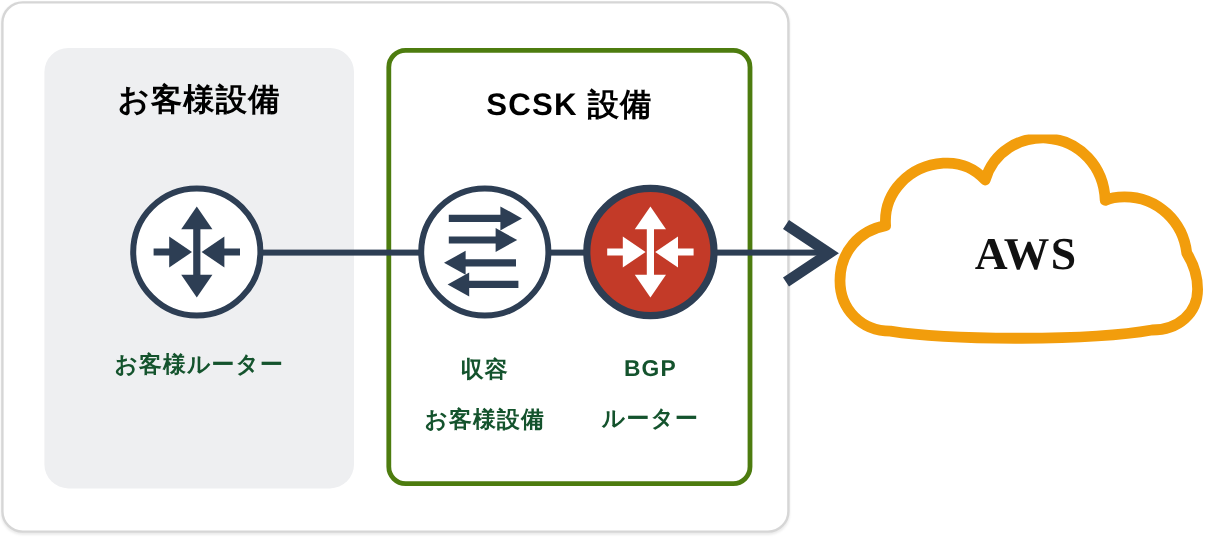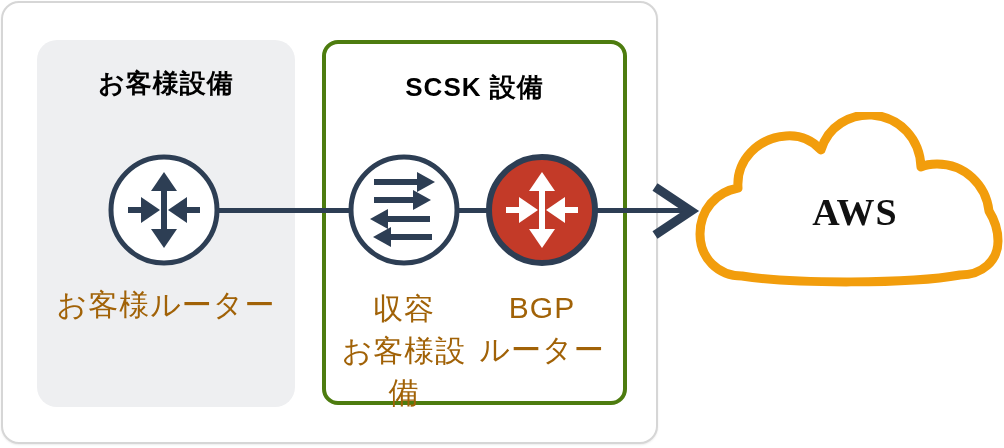--- a/index.html
+++ b/index.html
@@ -20,22 +20,22 @@
 
   .connector{position:absolute;left:164px;top:208px;width:520px;height:5px;background:#2d3e54;z-index:2;}
 
   .icon{position:absolute;z-index:3;}
   .icon-customer{left:104px;top:150px;}
   .icon-switch{left:344px;top:150px;}
   .icon-bgp{left:482px;top:150px;}
 
   .arrowhead{position:absolute;left:650px;top:182px;z-index:3;}
 
-  .node-label{position:absolute;z-index:2;text-align:center;font-size:30px;font-weight:400;
-    line-height:42px;color:#a16207;letter-spacing:1px;}
+  .node-label{position:absolute;z-index:2;text-align:center;font-size:19px;font-weight:700;
+    line-height:42px;color:#14532d;letter-spacing:1px;}
   .label-customer-router{left:37px;top:284px;width:258px;}
   .label-switch{left:334px;top:288px;width:140px;}
   .label-bgp{left:472px;top:287px;width:140px;text-align:center;}
 
   .cloud{position:absolute;left:694px;top:112px;width:310px;height:178px;z-index:1;}
   .cloud-label{position:absolute;left:12px;top:78px;width:298px;text-align:center;
     font-size:38px;font-weight:600;line-height:44px;color:#111111;letter-spacing:1px;font-family:Liberation Serif, serif;}
 </style>
 </head>
 <body>

